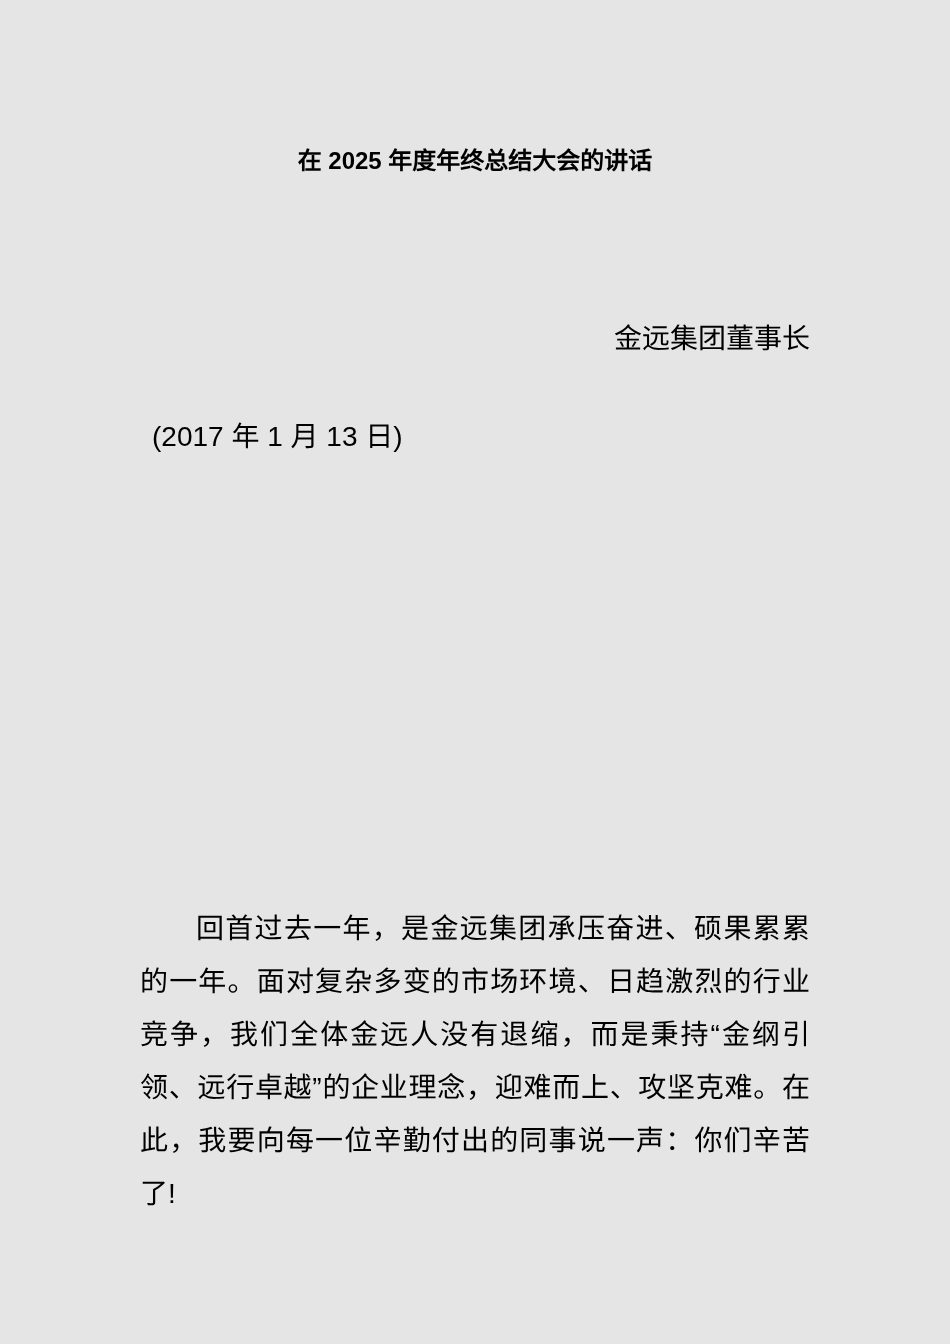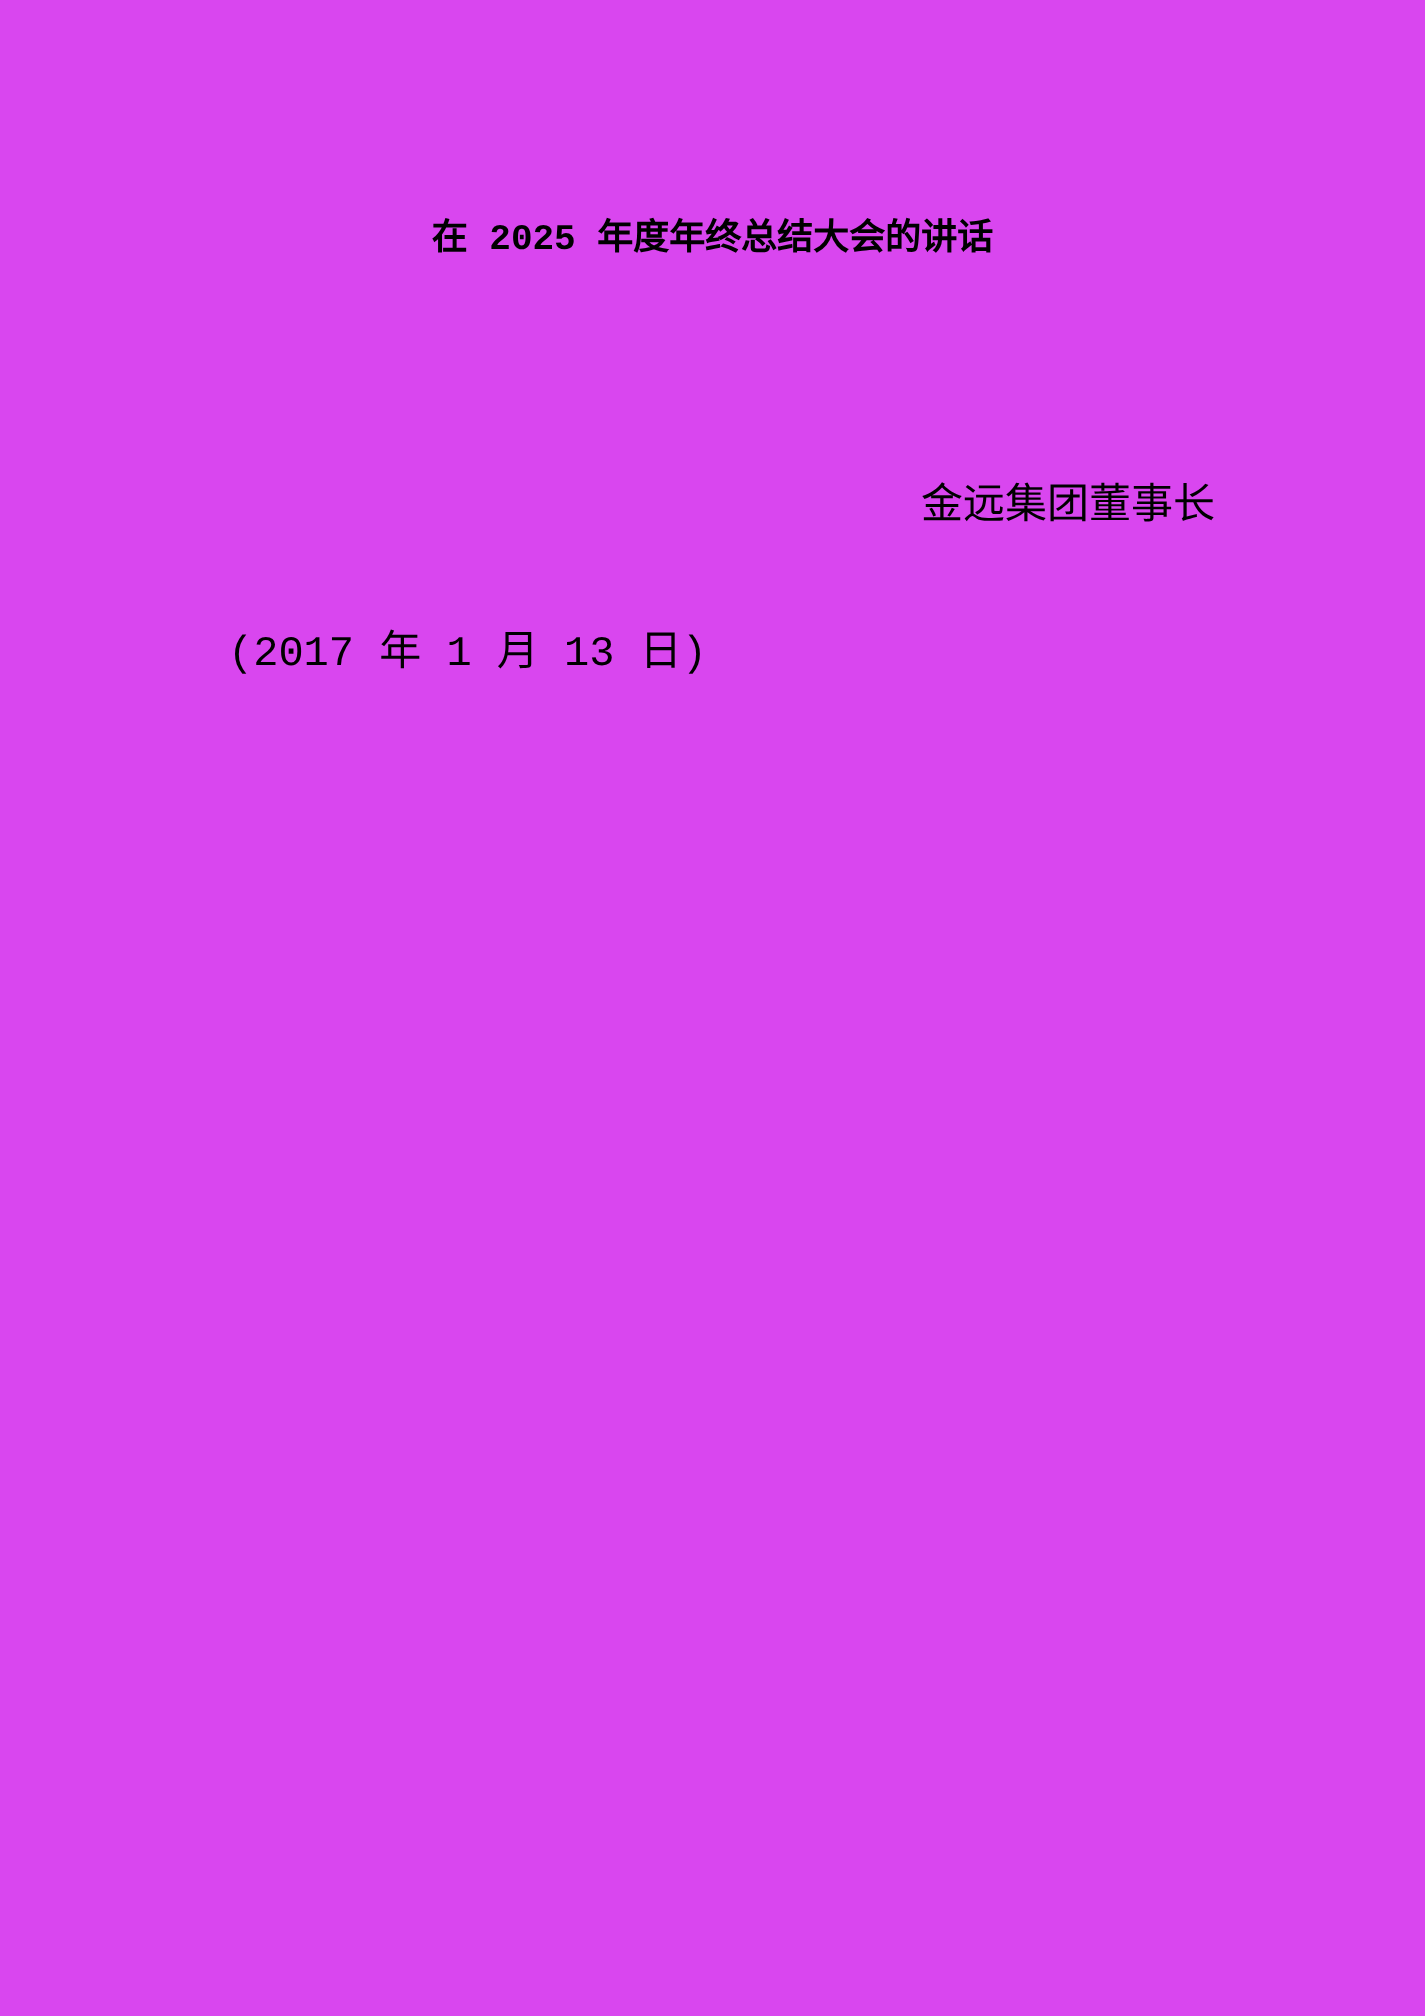--- a/index.html
+++ b/index.html
@@ -5,24 +5,23 @@
   * { margin: 0; padding: 0; box-sizing: border-box; }
   html, body {
     background: #ffffff;
     font-family: "Liberation Sans", sans-serif;
   }
   .page {
     position: relative;
     width: 950px;
     height: 1344px;
     margin: 0 auto;
-    background: #d946ef;
+    background: #e5e5e5;
     color: #000000;
     overflow: hidden;
-    font-family: Liberation Mono, monospace;
   }
   .content-block {
     position: absolute;
     left: 140px;
     width: 670px;
     font-size: 28px;
     line-height: 53px;
     color: #000000;
   }
   .doc-title {
@@ -54,13 +53,14 @@
 <body>
 
 <div class="page">
   <div class="content-block doc-title">在 2025 年度年终总结大会的讲话</div>
 
   <div class="content-block author-line">金远集团董事长</div>
 
   <div class="content-block date-line">(2017 年 1 月 13 日)</div>
 
 
+  <div class="content-block body-paragraph para-2">回首过去一年，是金远集团承压奋进、硕果累累的一年。面对复杂多变的市场环境、日趋激烈的行业竞争，我们全体金远人没有退缩，而是秉持“金纲引领、远行卓越”的企业理念，迎难而上、攻坚克难。在此，我要向每一位辛勤付出的同事说一声：你们辛苦了!</div>
 </div>
 
 </body></html>

